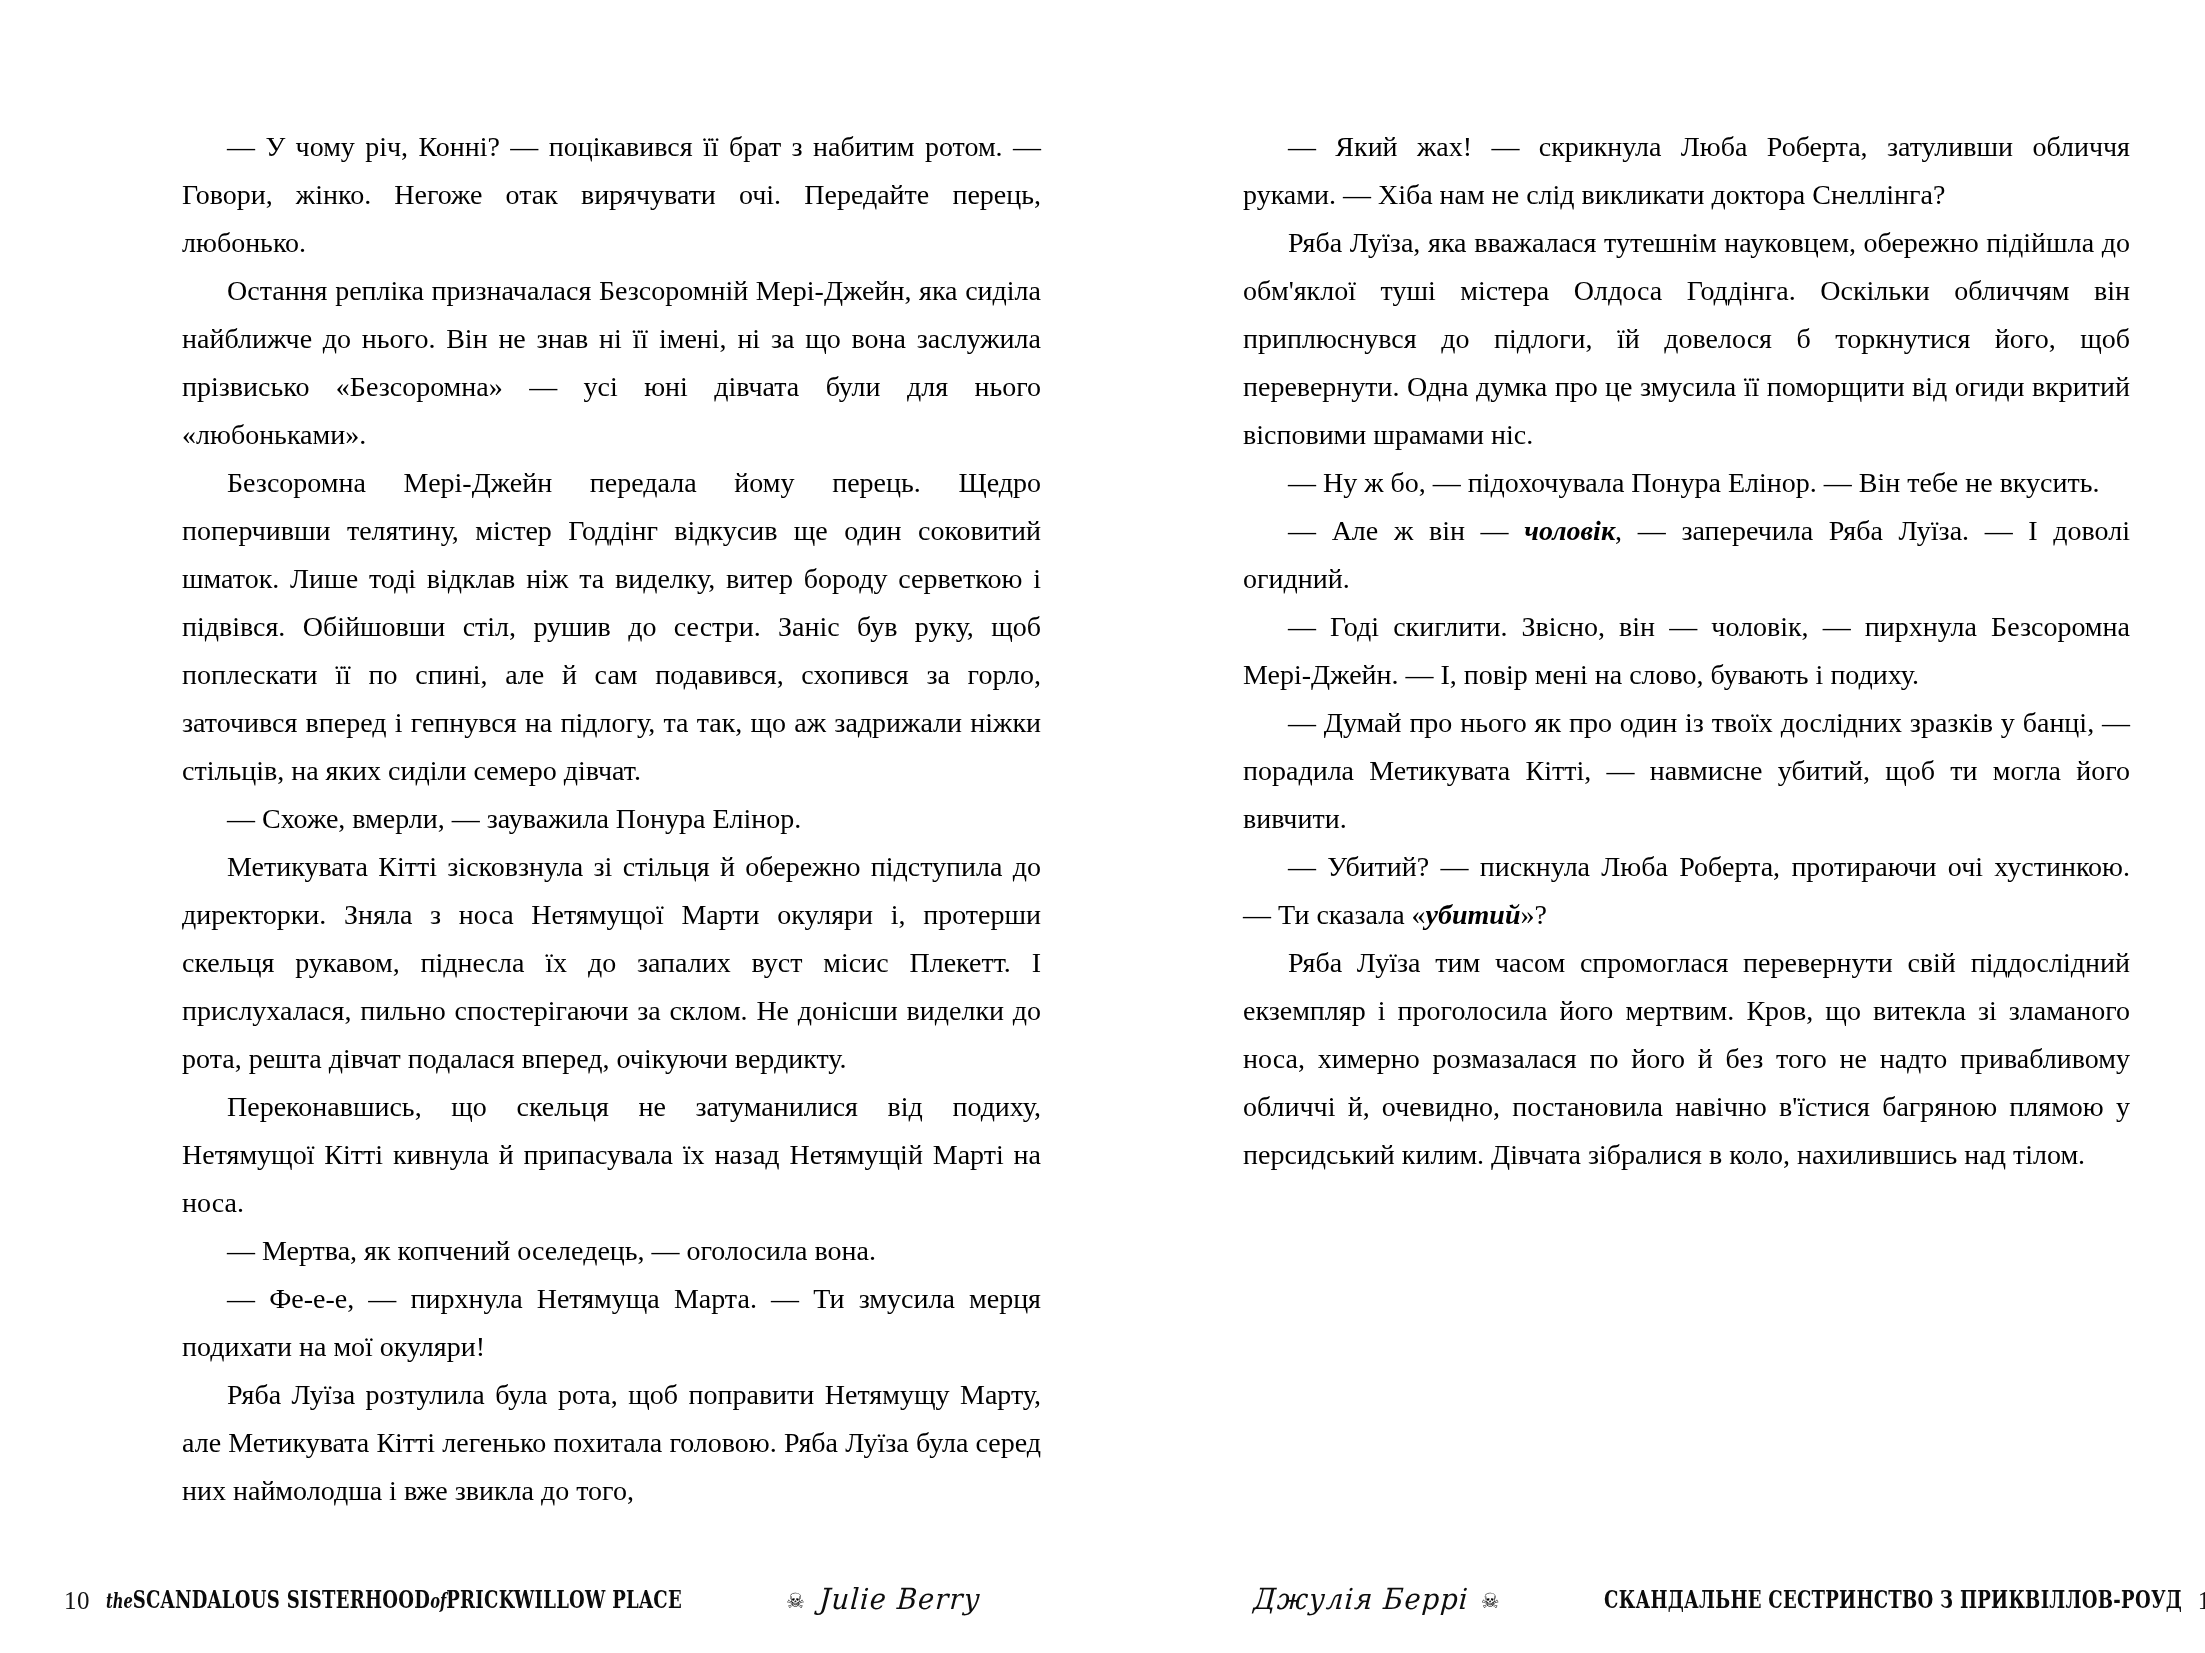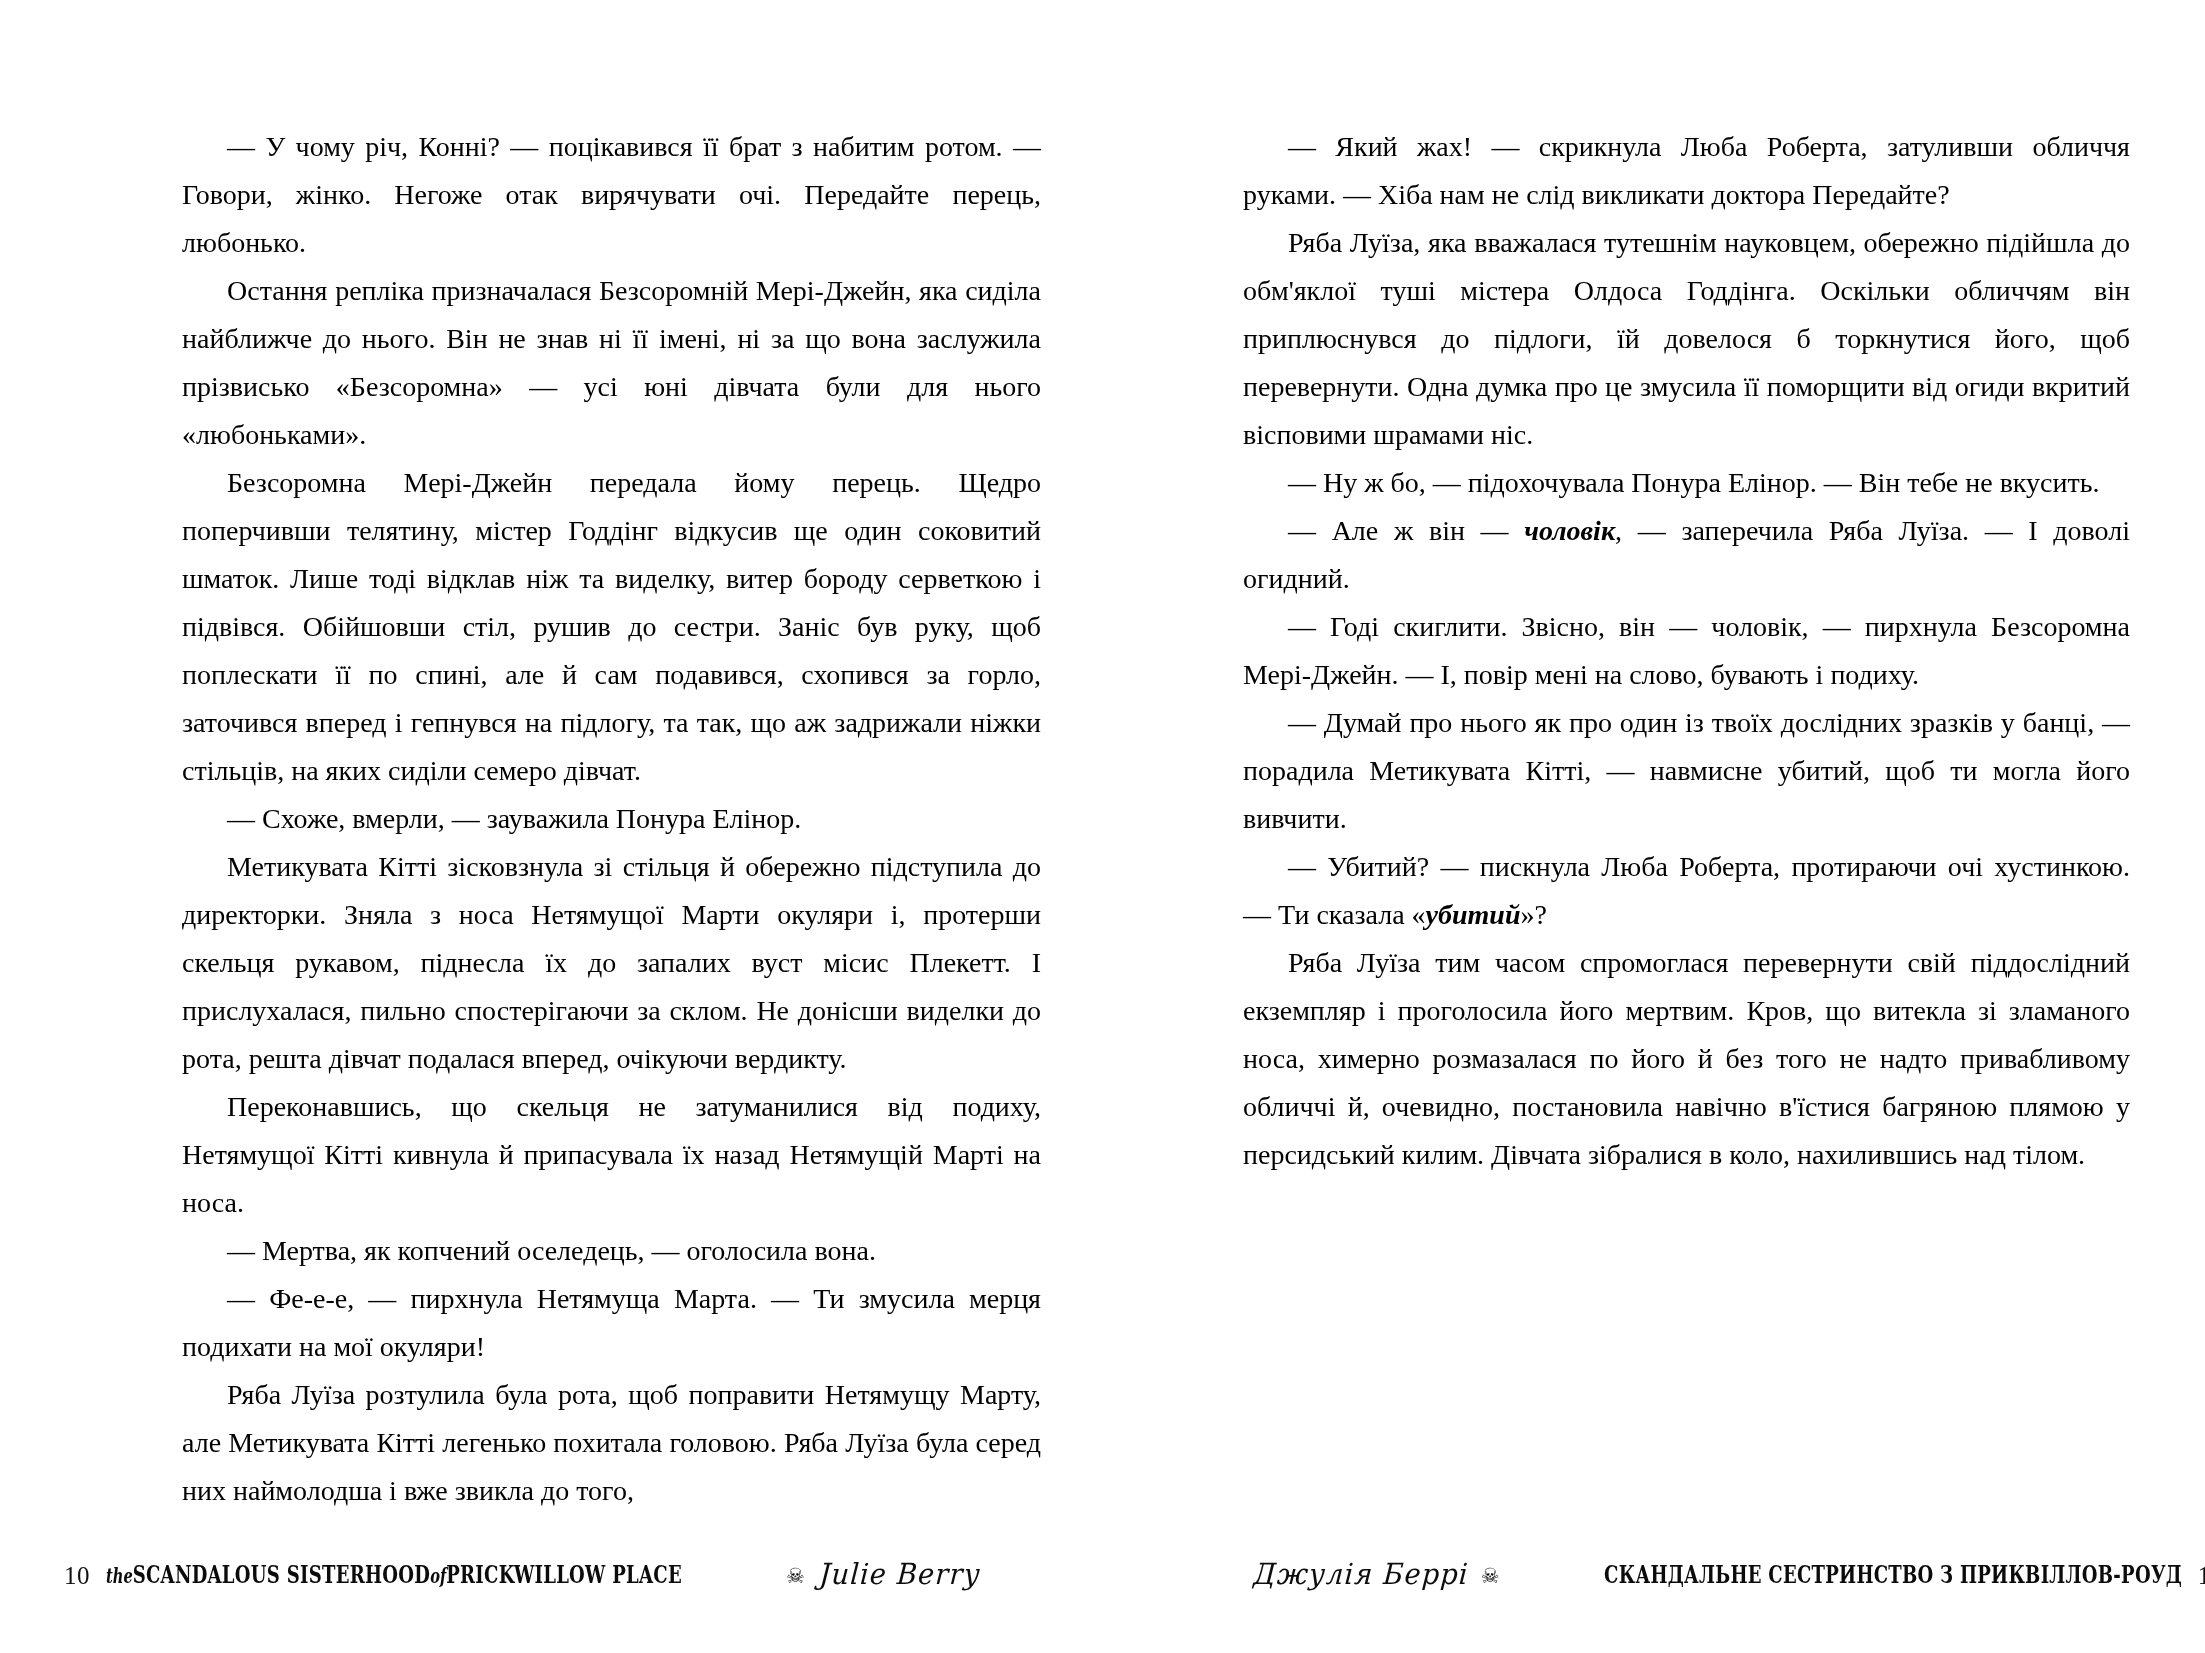--- a/index.html
+++ b/index.html
@@ -50,21 +50,21 @@
     margin: 0;
     text-indent: 45px;
   }
   .textblock p.noindent { text-indent: 0; }
 
   em, .ital { font-style: italic; font-weight: bold; }
 
   
   .footer {
     position: absolute;
-    bottom: 52px;
+    bottom: 27px;
     left: 0;
     width: 100%;
     height: 45px;
     display: flex;
     flex-direction: row;
     align-items: baseline;
     white-space: nowrap;
   }
   .footer-left  { justify-content: flex-start; padding-left: 45px; }
   .footer-right { justify-content: flex-end;   padding-right: 45px; }
@@ -141,21 +141,21 @@
       <span class="folio">10</span>
       <span class="gap-m"></span>
       <span class="booktitle"><span class="lc">The</span><span>Scandalous Sisterhood</span><span class="lc">of</span><span>Prickwillow Place</span></span>
       <span class="skull">☠</span>
       <span class="author">Julie Berry</span>
     </div>
   </div>
 
   <div class="page page-right">
     <div class="textblock" id="right-textblock">
-        <p><span>— Який жах! — скрикнула Люба Роберта, затуливши обличчя руками. — Хіба нам не слід викликати доктора Передайте?</span></p>
+        <p><span>— Який жах! — скрикнула Люба Роберта, затуливши обличчя руками. — Хіба нам не слід викликати доктора Снеллінга?</span></p>
         <p><span>Ряба Луїза, яка вважалася тутешнім науковцем, обережно підійшла до обм'яклої туші містера Олдоса Годдінга. Оскільки обличчям він приплюснувся до підлоги, їй довелося б торкнутися його, щоб перевернути. Одна думка про це змусила її поморщити від огиди вкритий вісповими шрамами ніс.</span></p>
         <p><span>— Ну ж бо, — підохочувала Понура Елінор. — Він тебе не вкусить.</span></p>
         <p><span>— Але ж він — </span><span class="ital">чоловік</span><span>, — заперечила Ряба Луїза. — І доволі огидний.</span></p>
         <p><span>— Годі скиглити. Звісно, він — чоловік, — пирхнула Безсоромна Мері-Джейн. — І, повір мені на слово, бувають і подиху.</span></p>
         <p><span>— Думай про нього як про один із твоїх дослідних зразків у банці, — порадила Метикувата Кітті, — навмисне убитий, щоб ти могла його вивчити.</span></p>
         <p><span>— Убитий? — пискнула Люба Роберта, протираючи очі хустинкою. — Ти сказала «</span><span class="ital">убитий</span><span>»?</span></p>
         <p><span>Ряба Луїза тим часом спромоглася перевернути свій піддослідний екземпляр і проголосила його мертвим. Кров, що витекла зі зламаного носа, химерно розмазалася по його й без того не надто привабливому обличчі й, очевидно, постановила навічно в'їстися багряною плямою у персидський килим. Дівчата зібралися в коло, нахилившись над тілом.</span></p>
       </div>
 
     <div class="footer footer-right">

